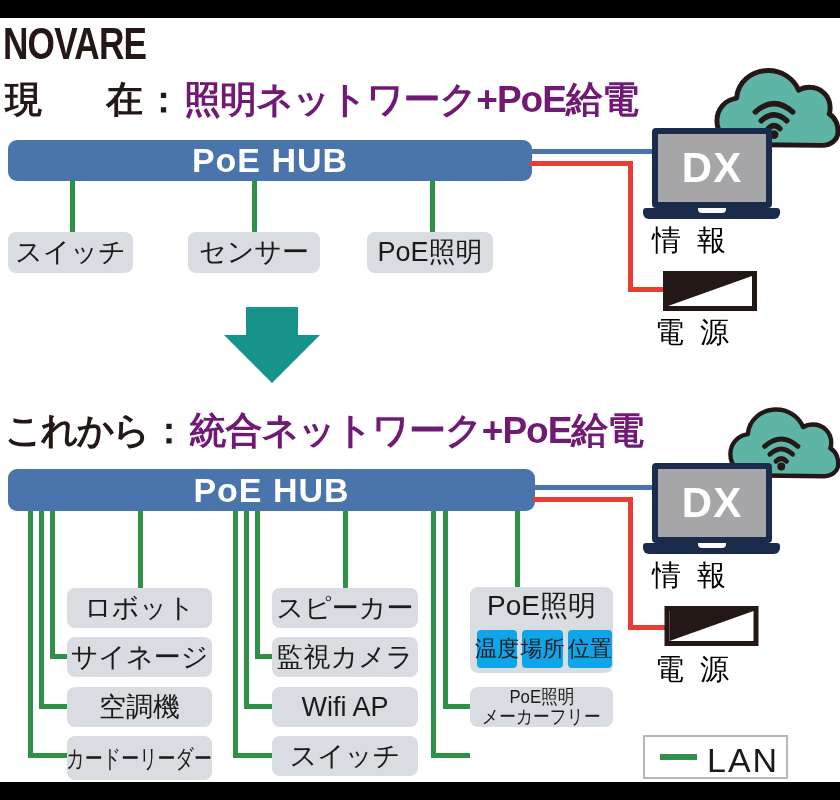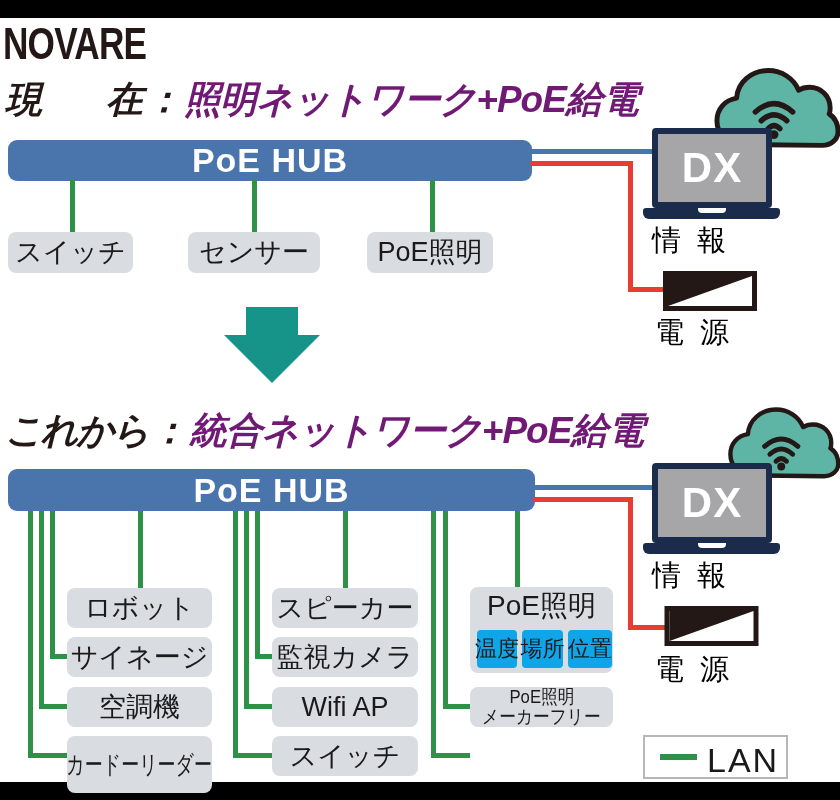--- a/index.html
+++ b/index.html
@@ -7,21 +7,21 @@
     position:relative;width:840px;height:800px;overflow:hidden;background:#ffffff;
     font-family:"Liberation Sans","DejaVu Sans",sans-serif;color:#231815;
   }
   .abs{position:absolute;}
   .edgebar{position:absolute;left:0;width:840px;height:18px;background:#000;}
   .brand{
     position:absolute;left:3px;top:19px;font-size:44px;font-weight:bold;color:#231815;
     letter-spacing:-1px;transform:scaleX(0.8);transform-origin:left top;white-space:nowrap;
   }
   .heading{position:absolute;display:flex;align-items:baseline;white-space:nowrap;
-    font-size:37px;font-weight:bold;line-height:1;font-style:italic;}
+    font-size:37px;font-weight:bold;line-height:1;}
   .heading .prefix-spread{display:inline-block;width:138px;text-align:justify;text-align-last:justify;}
   .heading .prefix{letter-spacing:-2px;}
   .heading .colon{margin:0 2px;}
   .heading .blue{color:#701a75;letter-spacing:-1px;}
   .hubbar{
     position:absolute;background:#4a74ac;border-radius:9px;display:flex;align-items:center;justify-content:center;
     color:#ffffff;font-size:34px;font-weight:bold;letter-spacing:1px;
   }
   .gbox{
     position:absolute;background:#d9dce0;border-radius:8px;display:flex;align-items:center;justify-content:center;
@@ -150,21 +150,21 @@
 
   <div class="gbox" style="left:67px;top:588px;width:145px;height:40px;">
       <span>ロボット</span>
     </div>
   <div class="gbox" style="left:67px;top:637px;width:145px;height:40px;">
       <span>サイネージ</span>
     </div>
   <div class="gbox" style="left:67px;top:687px;width:145px;height:40px;">
       <span>空調機</span>
     </div>
-  <div class="gbox" style="left:67px;top:736px;width:145px;height:57px;font-size:25px;">
+  <div class="gbox" style="left:67px;top:736px;width:145px;height:44px;font-size:25px;">
       <span class="condensed">カードーリーダー</span>
     </div>
 
   <div class="gbox" style="left:272px;top:588px;width:146px;height:40px;">
       <span>スピーカー</span>
     </div>
   <div class="gbox" style="left:272px;top:637px;width:146px;height:40px;">
       <span>監視カメラ</span>
     </div>
   <div class="gbox" style="left:272px;top:687px;width:146px;height:40px;">

